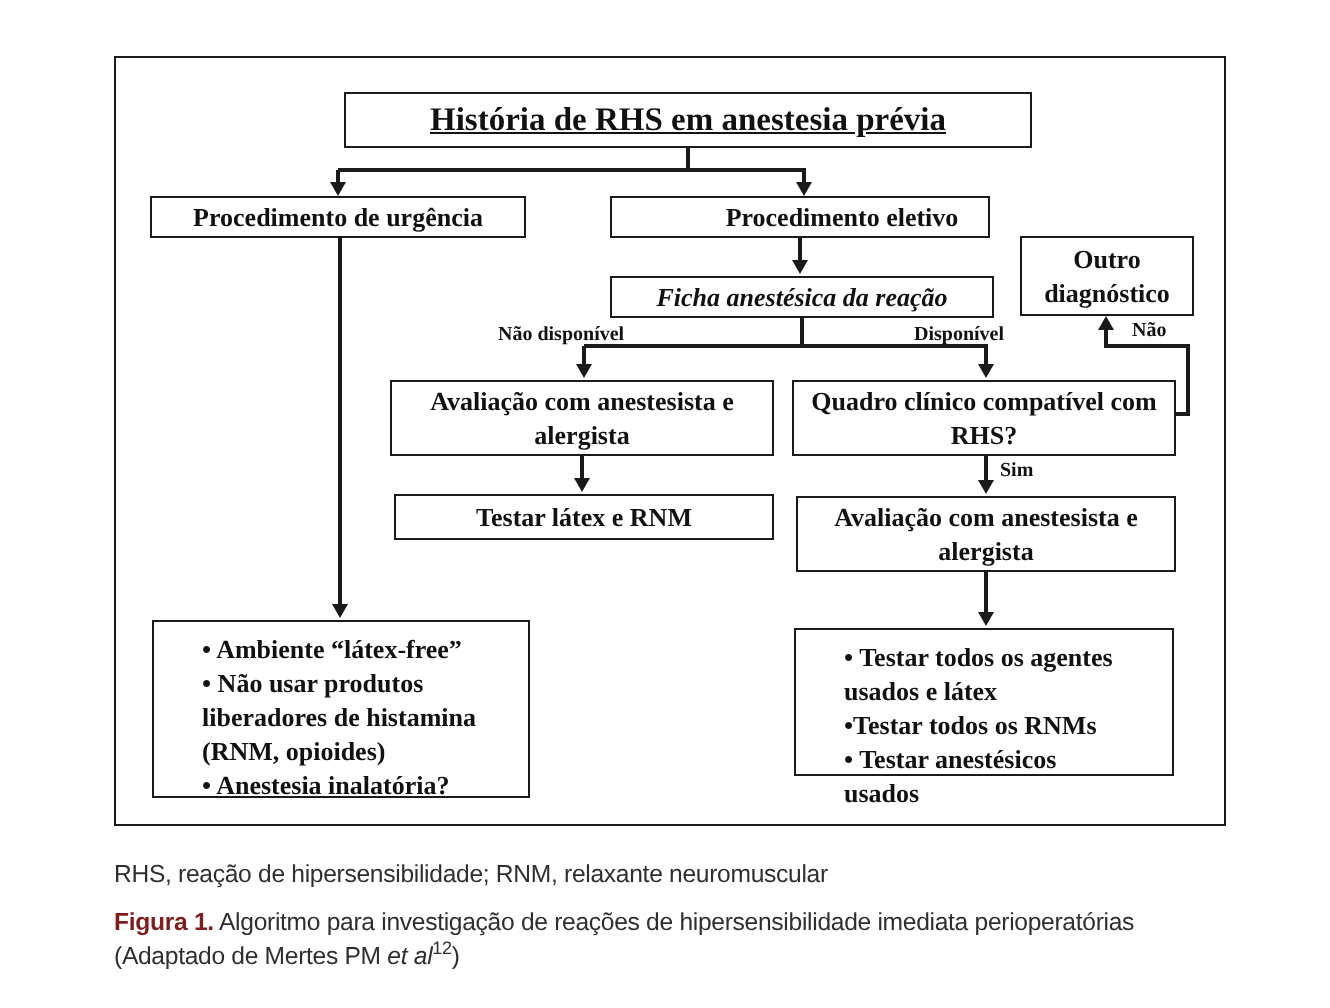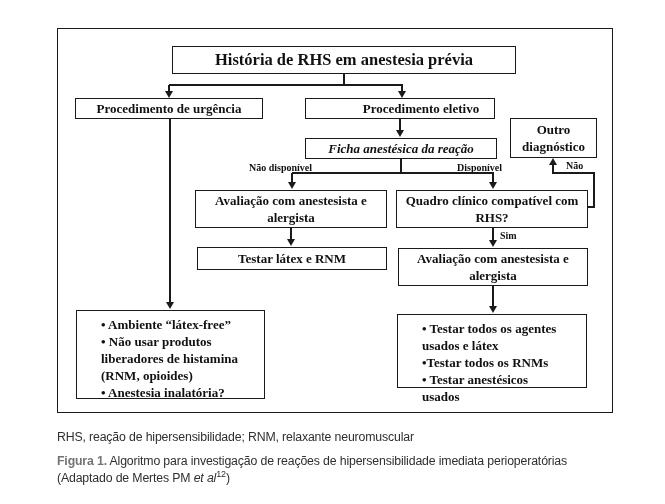--- a/index.html
+++ b/index.html
@@ -30,32 +30,32 @@
     border-left:4.5px solid transparent;border-right:4.5px solid transparent;
     border-top:7px solid #1a1a1a;}
   .ah-up{position:absolute;width:0;height:0;
     border-left:4.5px solid transparent;border-right:4.5px solid transparent;
     border-bottom:7px solid #1a1a1a;}
   .caption{
     position:absolute;font-family:"Liberation Sans","DejaVu Sans",sans-serif;
     font-size:12.3px;line-height:16px;color:#2f2f2f;letter-spacing:-0.15px;white-space:nowrap;
   }
   .caption.wrapped{white-space:normal;}
-  .caption b{color:#737373;}
+  .caption b{color:#7f1d1d;}
   .caption i{font-style:italic;}
   sup{font-size:9px;line-height:0;}
 </style>
 </head>
 <body>
 
 <div id="canvas">
 
   <div class="frame" style="left:57px;top:28px;width:556px;height:385px;"></div>
 
-  <div class="node title" style="left:172px;top:46px;width:344px;height:28px;">
+  <div class="node title" style="left:172px;top:46px;width:344px;height:28px;text-decoration:underline;">
     <span>História de RHS em anestesia prévia</span>
   </div>
 
   <div class="node" style="left:75px;top:98px;width:188px;height:21px;">
     <span>Procedimento de urgência</span>
   </div>
 
   <div class="node" style="left:305px;top:98px;width:190px;height:21px;padding-left:44px;">
     <span>Procedimento eletivo</span>
   </div>

